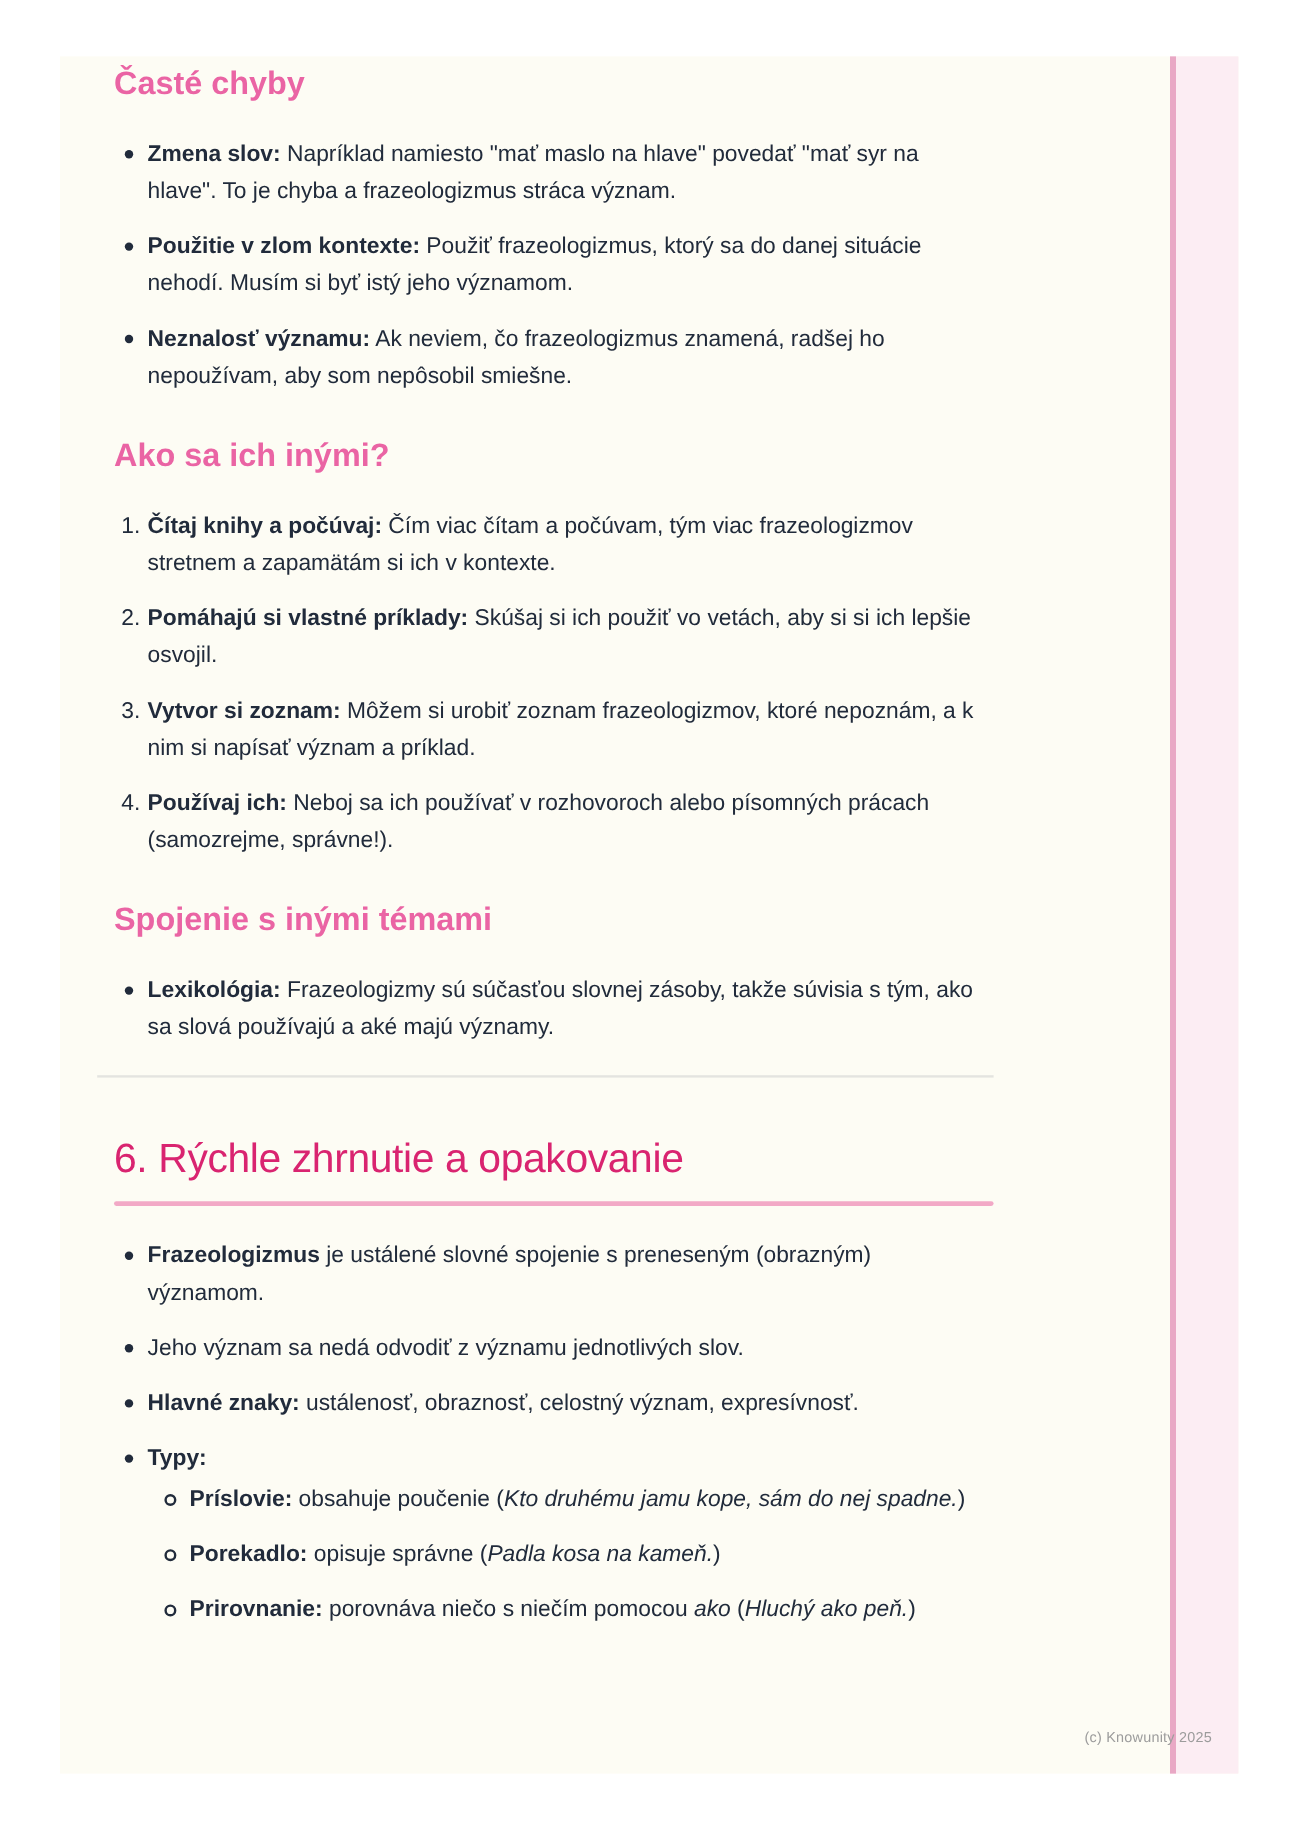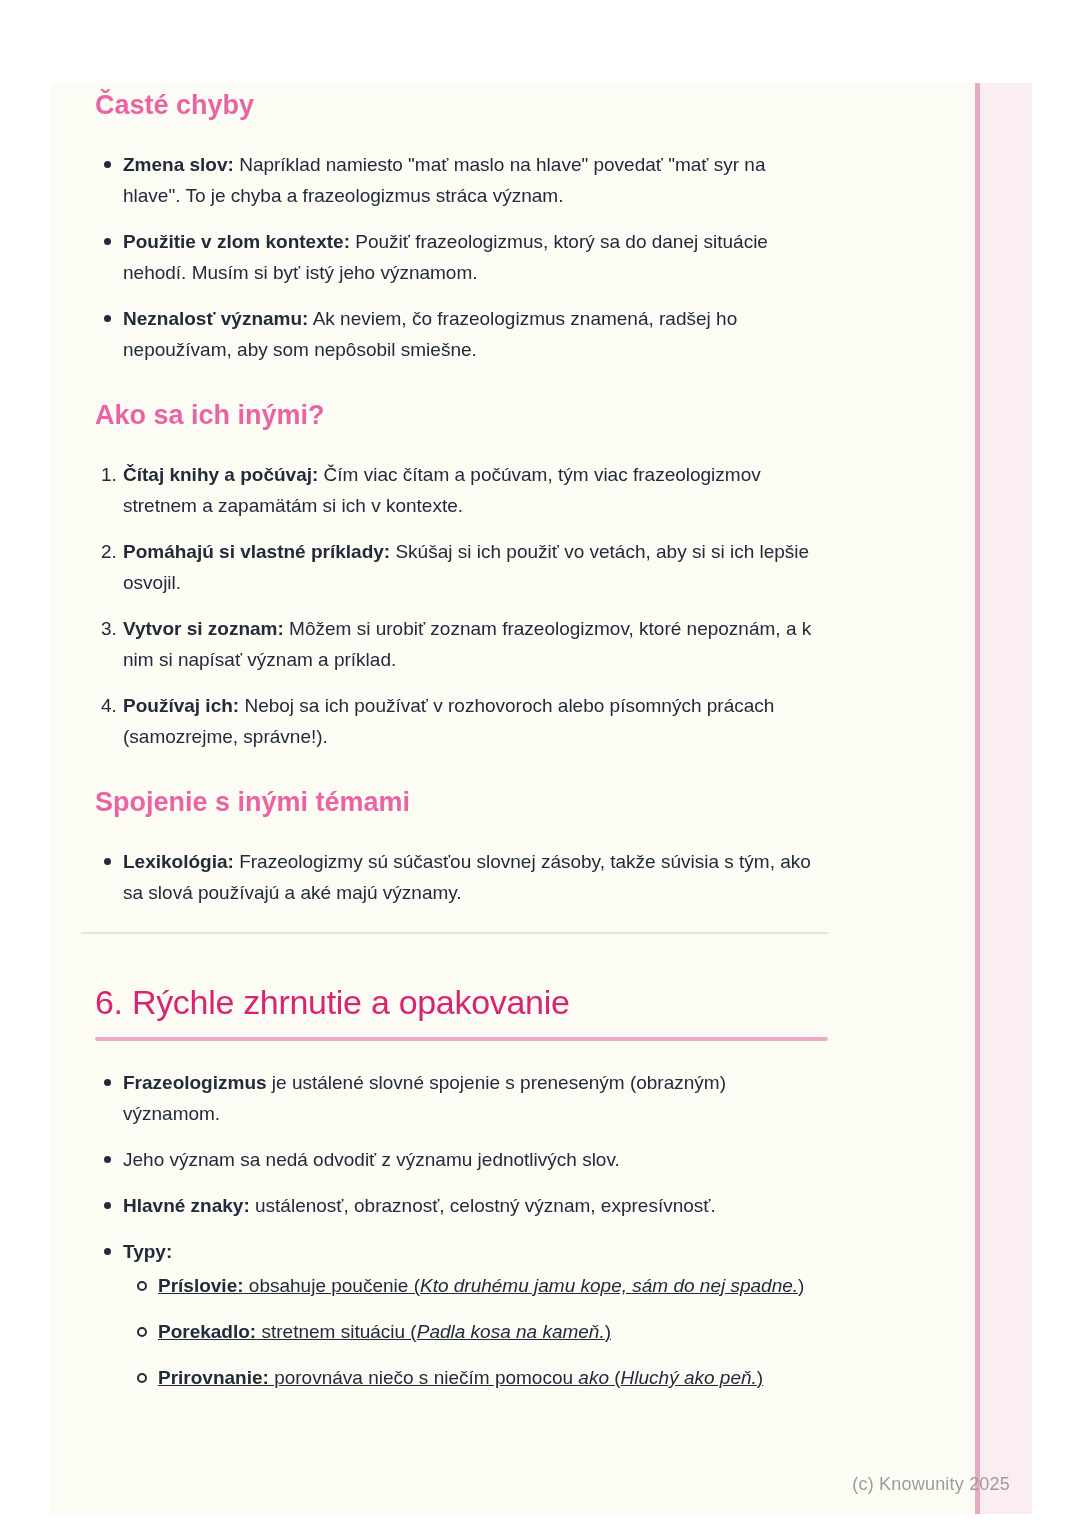--- a/index.html
+++ b/index.html
@@ -2,21 +2,21 @@
 <html style="--c-paper: #fdfcf4; --c-band-fill: #fcedf3; --c-band-line: #e9a8c5; --c-h3: #ea64a4; --c-h1: #d92470; --c-rule: #f2a9c6; --c-body: #212b3b; --c-divider: #e4e4e0; --c-footer: #9c9c9c;"><head>
 <meta charset="utf-8">
 <style>
   html, body { margin: 0; padding: 0; }
   body {
     width: 1080px; height: 1528px;
     background: #ffffff;
     font-family: "Liberation Sans", "DejaVu Sans", sans-serif;
     overflow: hidden;
   }
-  .stage { position: relative; width: 1080px; height: 1212px; background: #ffffff; margin-top: 36px; }
+  .stage { position: relative; width: 1080px; height: 1212px; background: #ffffff; }
 
   .paper {
     position: absolute; left: 50px; top: 47px;
     width: 982px; height: 1431px;
     background: var(--c-paper, #fdfcf4);
   }
   .side-band {
     position: absolute; top: 0; right: 0; bottom: 0; width: 57px;
     background: var(--c-band-fill, #fcedf3);
     border-left: 5px solid var(--c-band-line, #e9a8c5);
@@ -37,21 +37,21 @@
   .content h1 {
     font-size: 34px; line-height: 40px; font-weight: 400;
     letter-spacing: -0.3px;
     color: var(--c-h1, #d92470);
     margin: 48px 0 0;
   }
   .content ul, .content ol { list-style: none; margin: 26px 0 0; padding: 0; }
   .content li { position: relative; padding-left: 28px; margin-top: 15px; }
   .content ul > li:first-child, .content ol > li:first-child { margin-top: 0; }
 
-  .content ul.nested { margin: 3px 0 0; text-decoration: underline; }
+  .content ul.nested { margin: 3px 0 0; }
   .content ul.nested > li { padding-left: 35px; margin-top: 15px; }
   .content ul.nested > li:first-child { margin-top: 3px; }
 
   .marker.dot {
     position: absolute; left: 9px; top: 12px;
     width: 7px; height: 7px; border-radius: 50%;
     background: var(--c-body, #212b3b);
   }
   .marker.circ {
     position: absolute; left: 14px; top: 11px;
@@ -70,21 +70,21 @@
     margin: 24px 0 0 -14px; width: calc(100% + 14px);
   }
   .pink-rule {
     height: 4px; border-radius: 2px;
     background: var(--c-rule, #f2a9c6);
     margin: 15px 0 0;
   }
 
   .footer {
     position: absolute; top: 1392px; right: 22px;
-    font-size: 18px; line-height: 18px;
+    font-size: 12px; line-height: 18px;
     color: var(--c-footer, #9c9c9c);
     letter-spacing: 0.2px;
     z-index: 2;
   }
 </style>
 </head>
 <body>
 
 <div class="stage">
   <div class="paper">
@@ -109,20 +109,20 @@
         </ul>
         <hr class="divider">
         <h1>6. Rýchle zhrnutie a opakovanie</h1>
         <div class="pink-rule"></div>
         <ul>
           <li><span class="marker dot"></span><span><span class="b ">Frazeologizmus</span><span class=""> je ustálené slovné spojenie s preneseným (obrazným) významom.</span></span></li>
           <li><span class="marker dot"></span><span><span class="">Jeho význam sa nedá odvodiť z významu jednotlivých slov.</span></span></li>
           <li><span class="marker dot"></span><span><span class="b ">Hlavné znaky:</span><span class=""> ustálenosť, obraznosť, celostný význam, expresívnosť.</span></span></li>
           <li><span class="marker dot"></span><span><span class="b ">Typy:</span></span><ul class="nested">
               <li><span class="marker circ"></span><span><span class="b ">Príslovie:</span><span class=""> obsahuje poučenie (</span><span class="i">Kto druhému jamu kope, sám do nej spadne.</span><span class="">)</span></span></li>
-              <li><span class="marker circ"></span><span><span class="b ">Porekadlo:</span><span class=""> stretnem situáciu (</span><span class="i">Padla kosa na kameň.</span><span class="">)</span></span></li>
+              <li><span class="marker circ"></span><span><span class="b ">Porekadlo:</span><span class=""> opisuje správne (</span><span class="i">Padla kosa na kameň.</span><span class="">)</span></span></li>
               <li><span class="marker circ"></span><span><span class="b ">Prirovnanie:</span><span class=""> porovnáva niečo s niečím pomocou </span><span class="i">ako</span><span class=""> (</span><span class="i">Hluchý ako peň.</span><span class="">)</span></span></li>
             </ul></li>
         </ul>
       </div>
     <div class="footer">(c) Knowunity 2025</div>
   </div>
 </div>
 
 </body></html>

